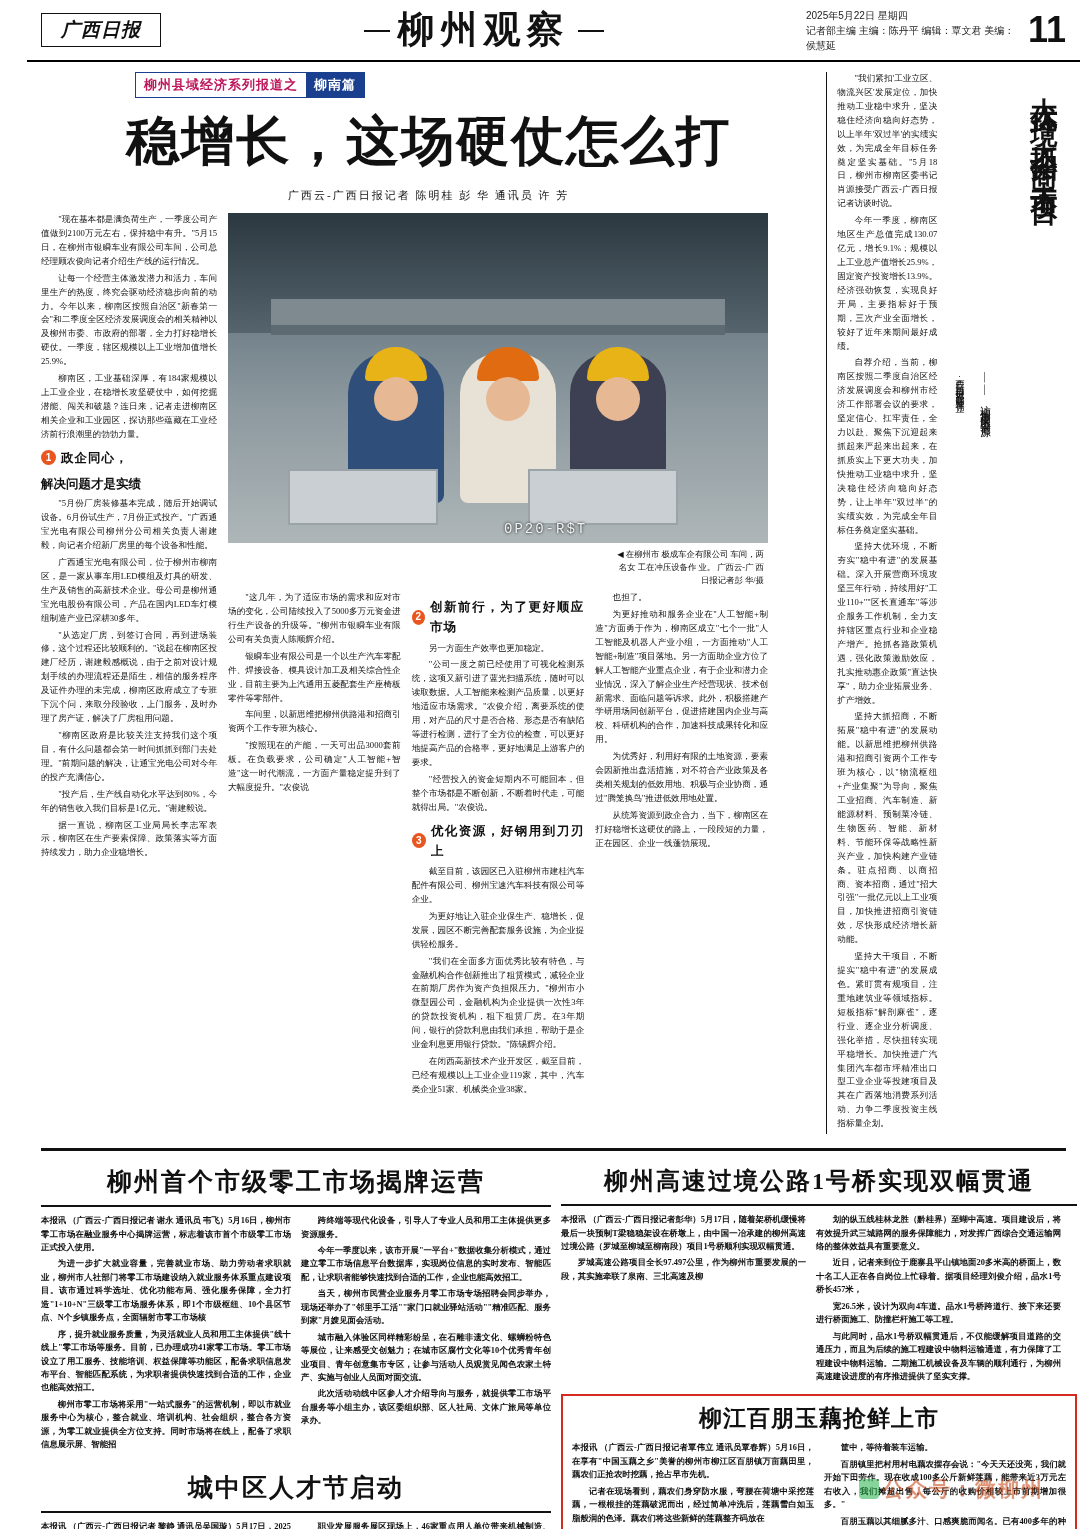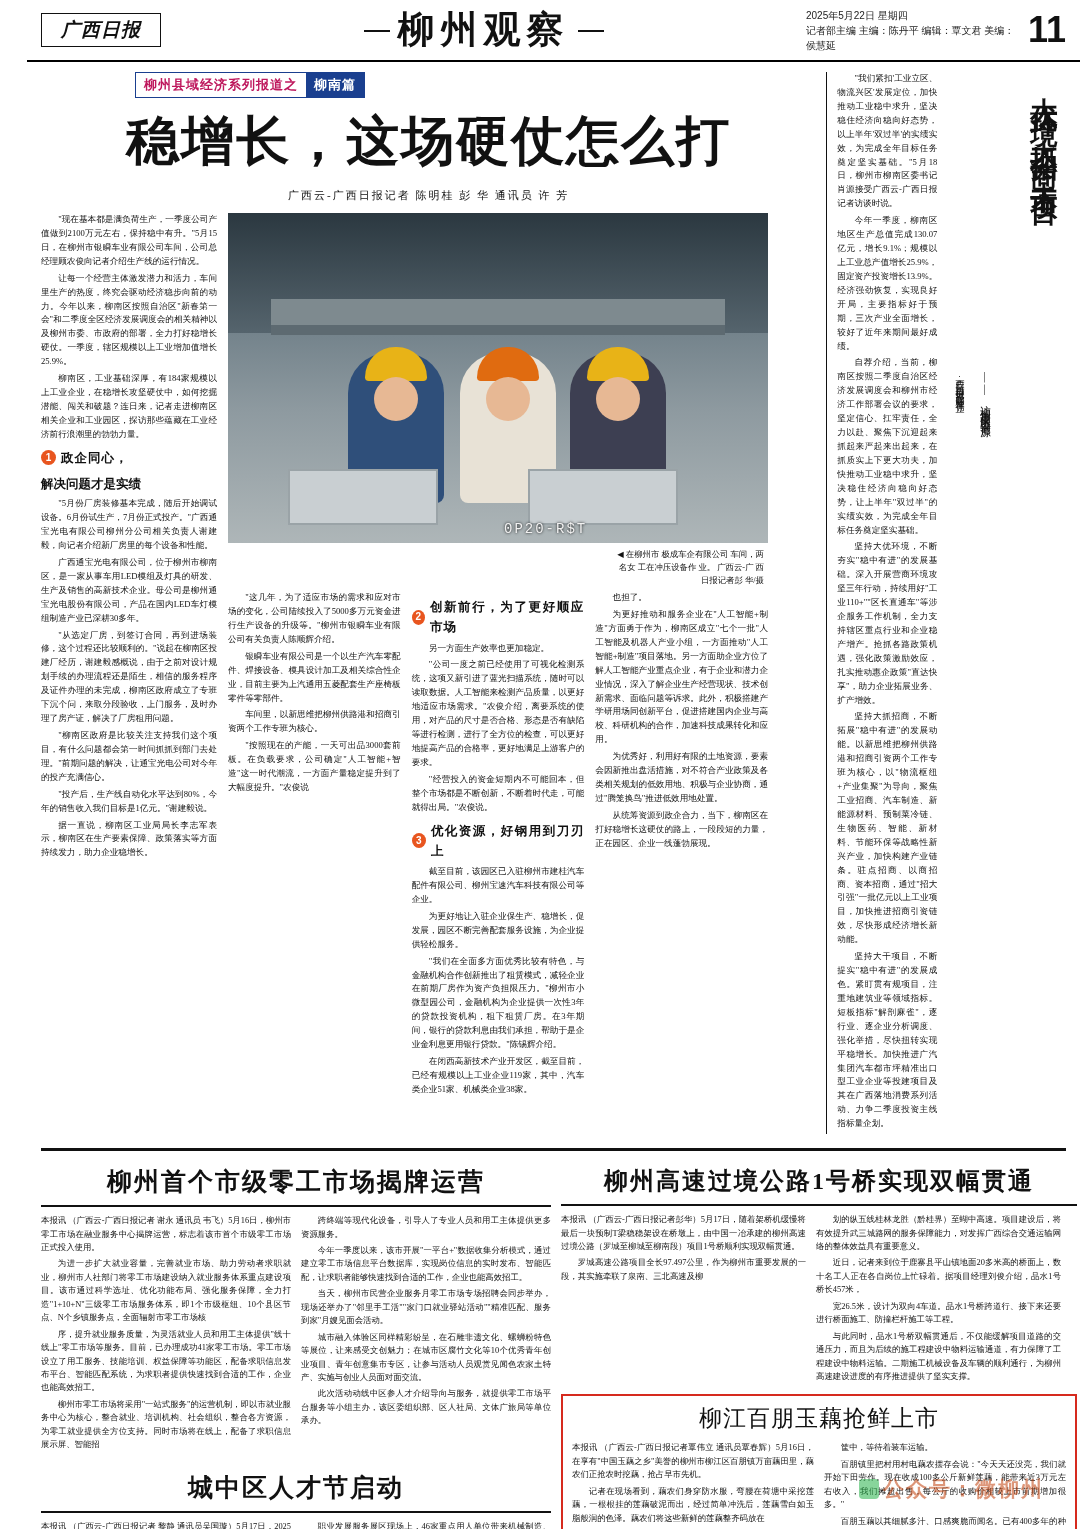--- a/index.html
+++ b/index.html
@@ -259,36 +259,36 @@
   .sec-title {
     text-align: center;
     font-size: 25px;
     font-weight: bold;
     letter-spacing: 2px;
     padding: 6px 0 7px 0;
     border-bottom: 2px solid #111;
     margin-bottom: 7px;
   }
   .sec-title.small { font-size: 24px; }
-  .b-cols { display: flex; gap: 10px; }
+  .b-cols { display: flex; gap: 10px; font-weight: bold; }
   .b-col { font-size: 8.4px; line-height: 1.6; text-align: justify; }
   .b-col p { margin: 0 0 3px 0; text-indent: 2em; }
   .b-col p.noind { text-indent: 0; }
   .w250 { width: 250px; }
   .w245 { width: 245px; }
 
   .red-box {
     border: 2px solid #d62a1e;
     padding: 7px 9px;
     margin-top: 8px;
   }
   .red-title {
     text-align: center;
     font-size: 23px;
-    font-weight: normal;
+    font-weight: bold;
     letter-spacing: 1px;
     margin-bottom: 7px;
   }
 
   .watermark {
     position: absolute;
     right: 36px;
     bottom: 26px;
     font-size: 21px;
     font-weight: bold;

